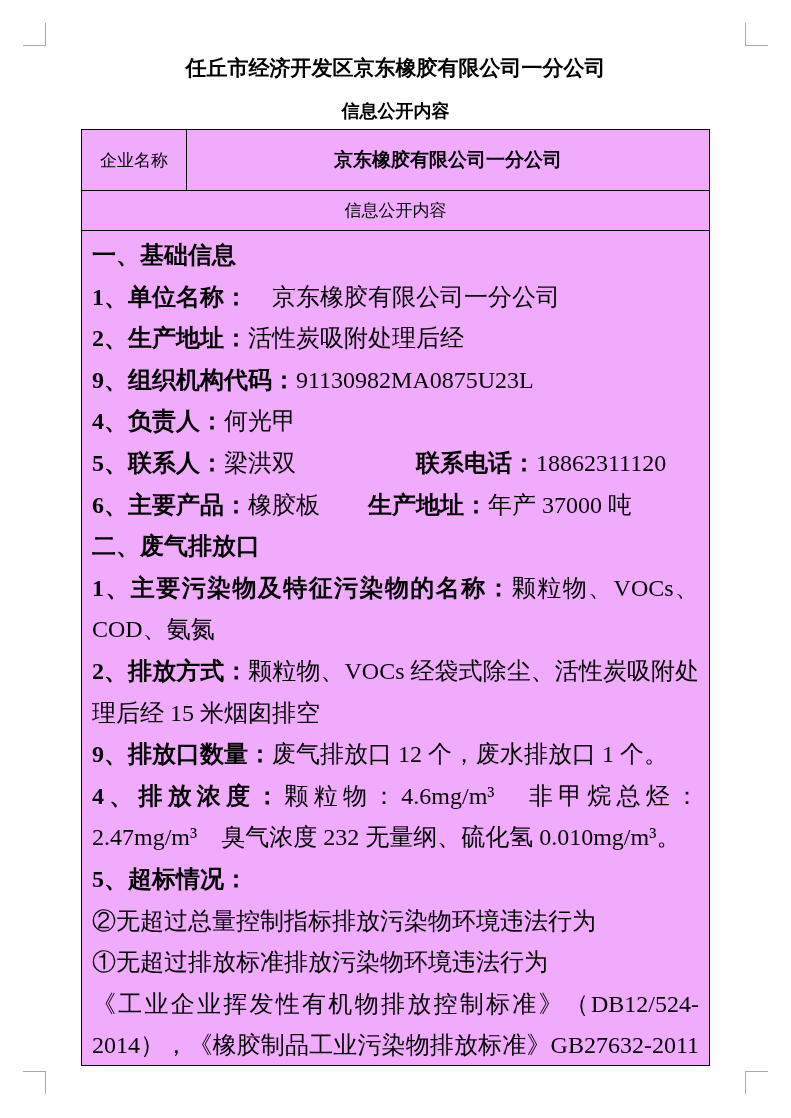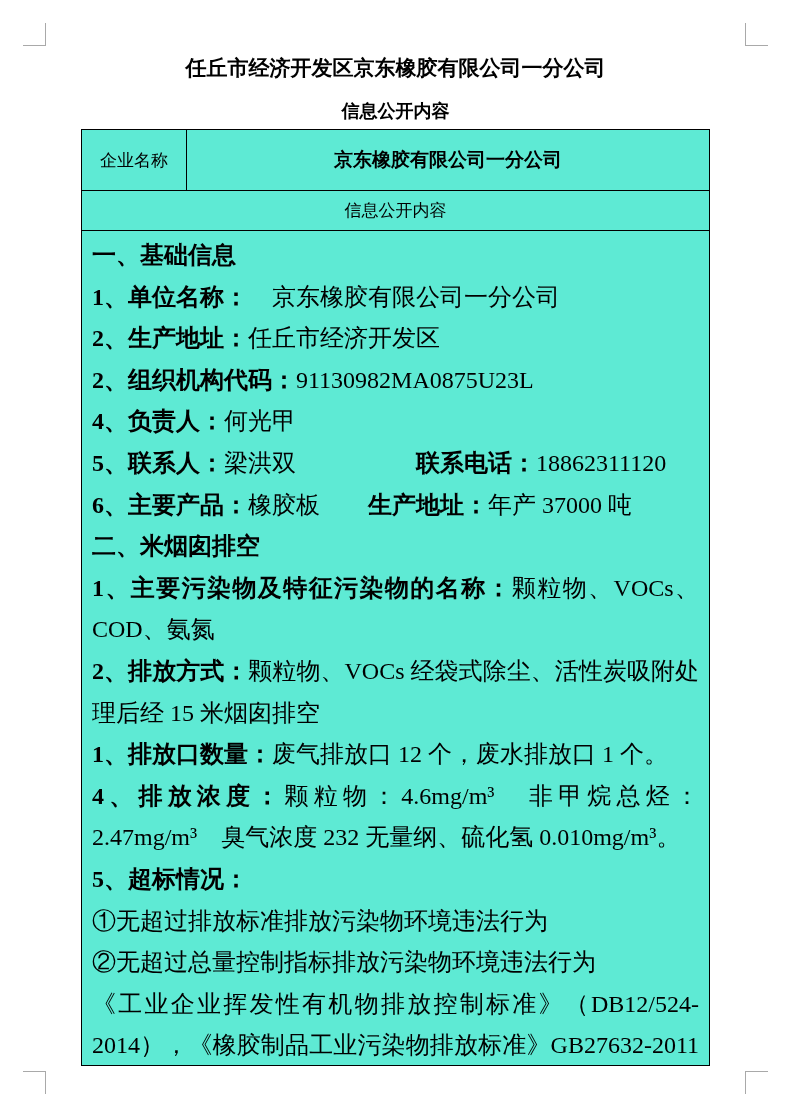--- a/index.html
+++ b/index.html
@@ -27,21 +27,21 @@
     position:absolute; top:99px; left:0; width:100%;
     text-align:center; font-size:18px; font-weight:bold; line-height:24px;
     font-family:"Liberation Sans","DejaVu Sans",sans-serif;
   }
 
   .info-table {
     position:absolute; top:129px; left:81px;
     width:629px; height:937px;
     border:1.5px solid #000000;
     box-sizing:border-box;
-    background:#5eead4;
+    background:#f0abfc;
   }
   .t-row1 { display:flex; height:61px; border-bottom:1.5px solid #000000; box-sizing:border-box; }
   .cell-label {
     width:105px; border-right:1.5px solid #000000; box-sizing:border-box;
     display:flex; align-items:center; justify-content:center;
     font-size:17px; font-family:"Liberation Sans","DejaVu Sans",sans-serif;
   }
   .cell-value {
     flex:1; display:flex; align-items:center; justify-content:center;
     font-size:19px; font-weight:bold;
@@ -81,29 +81,29 @@
 
   <div class="info-table">
     <div class="t-row1">
       <div class="cell-label">企业名称</div>
       <div class="cell-value">京东橡胶有限公司一分公司</div>
     </div>
     <div class="t-row2">信息公开内容</div>
     <div class="t-content">
         <p class="cl"><span class="seg b">一、基础信息</span></p>
         <p class="cl"><span class="seg b">1、单位名称：</span><span class="seg">　京东橡胶有限公司一分公司</span></p>
-        <p class="cl"><span class="seg b">2、生产地址：</span><span class="seg">任丘市经济开发区</span></p>
-        <p class="cl"><span class="seg b">2、组织机构代码：</span><span class="seg">91130982MA0875U23L</span></p>
+        <p class="cl"><span class="seg b">2、生产地址：</span><span class="seg">活性炭吸附处理后经</span></p>
+        <p class="cl"><span class="seg b">9、组织机构代码：</span><span class="seg">91130982MA0875U23L</span></p>
         <p class="cl"><span class="seg b">4、负责人：</span><span class="seg">何光甲</span></p>
         <p class="cl"><span class="seg b">5、联系人：</span><span class="seg">梁洪双</span><span class="seg">　　　　　</span><span class="seg b">联系电话：</span><span class="seg">18862311120</span></p>
         <p class="cl"><span class="seg b">6、主要产品：</span><span class="seg">橡胶板</span><span class="seg">　　</span><span class="seg b">生产地址：</span><span class="seg">年产 37000 吨</span></p>
-        <p class="cl"><span class="seg b">二、米烟囱排空</span></p>
+        <p class="cl"><span class="seg b">二、废气排放口</span></p>
         <p class="cl"><span class="seg b">1、主要污染物及特征污染物的名称：</span><span class="seg">颗粒物、VOCs、COD、氨氮</span></p>
         <p class="cl"><span class="seg b">2、排放方式：</span><span class="seg">颗粒物、VOCs 经袋式除尘、活性炭吸附处理后经 15 米烟囱排空</span></p>
-        <p class="cl"><span class="seg b">1、排放口数量：</span><span class="seg">废气排放口 12 个，废水排放口 1 个。</span></p>
+        <p class="cl"><span class="seg b">9、排放口数量：</span><span class="seg">废气排放口 12 个，废水排放口 1 个。</span></p>
         <p class="cl"><span class="seg b">4、排放浓度：</span><span class="seg">颗粒物：4.6mg/m³　非甲烷总烃：2.47mg/m³　臭气浓度 232 无量纲、硫化氢 0.010mg/m³。</span></p>
         <p class="cl"><span class="seg b">5、超标情况：</span></p>
+        <p class="cl"><span class="seg">②无超过总量控制指标排放污染物环境违法行为</span></p>
         <p class="cl"><span class="seg">①无超过排放标准排放污染物环境违法行为</span></p>
-        <p class="cl"><span class="seg">②无超过总量控制指标排放污染物环境违法行为</span></p>
         <p class="cl"><span class="seg">《工业企业挥发性有机物排放控制标准》（DB12/524-2014），《橡胶制品工业污染物排放标准》GB27632-2011《恶臭污染物排放标准》GB14554-93。</span></p>
       </div>
   </div>
 </div>
 
 </body></html>

